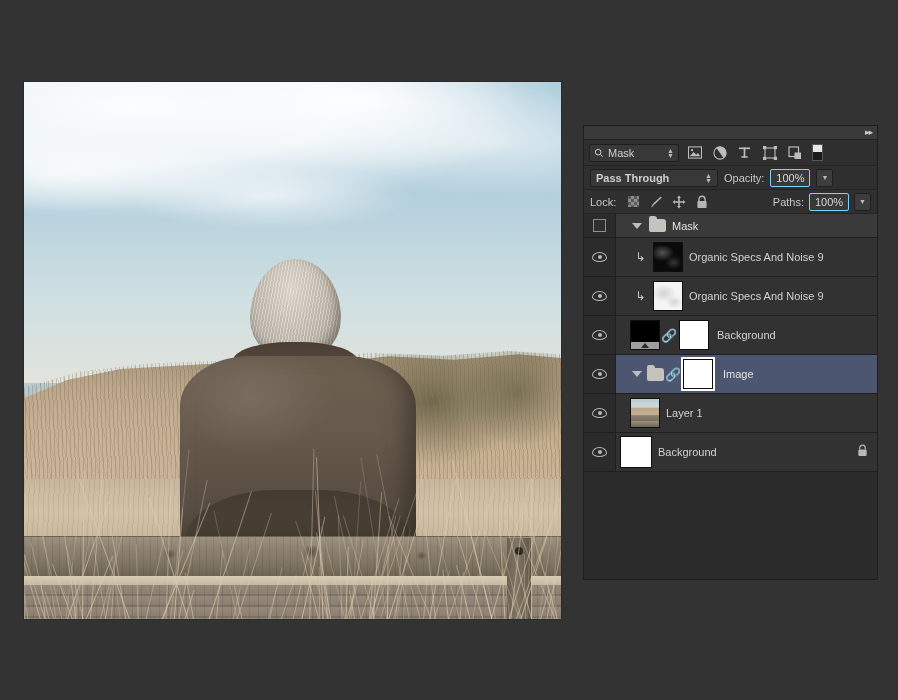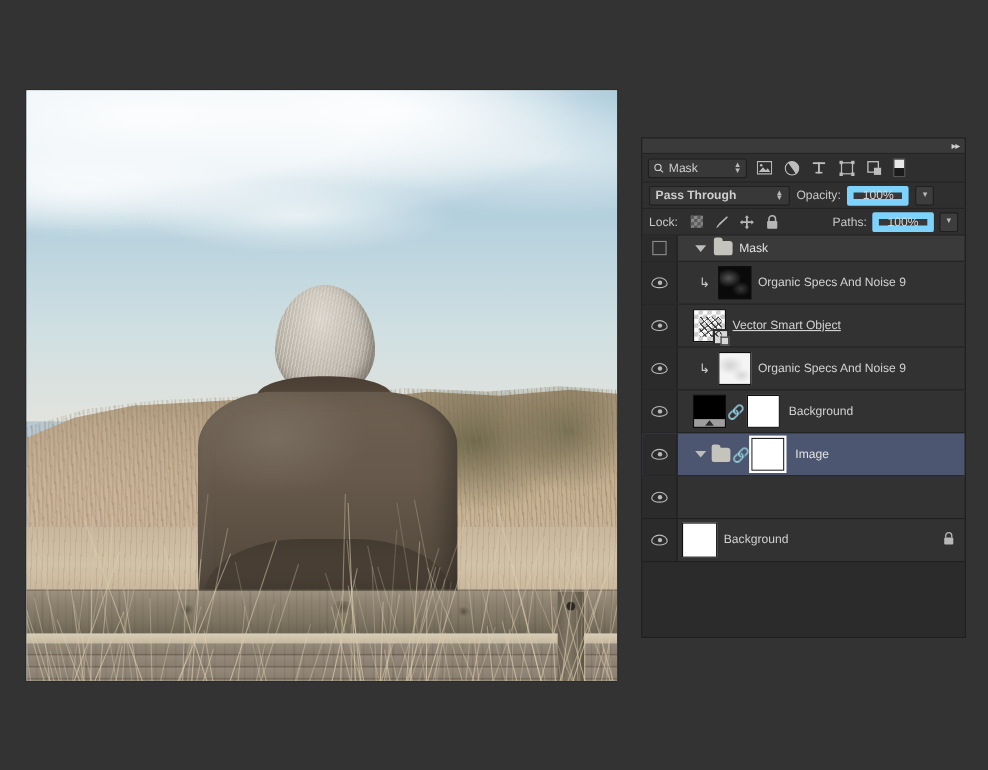--- a/index.html
+++ b/index.html
@@ -203,22 +203,22 @@
     border-bottom: 1px solid #242424;
   }
   .blend-select {
     width: 128px; height: 18px; background: #383838;
     border: 1px solid #1f1f1f; border-radius: 2px;
     display: flex; align-items: center; padding: 0 5px;
     color: #cfcfcf; font-size: 11px; font-weight: bold;
   }
   .lbl { color: #c8c8c8; font-size: 11px; }
   .numbox {
-    width: 56px; height: 18px; background: #383838;
-    border: 6px solid #7dd3fc; border-radius: 2px;
+    width: 40px; height: 18px; background: #383838;
+    border: 1px solid #7dd3fc; border-radius: 2px;
     display: flex; align-items: center; justify-content: center;
     color: #d8d8d8; font-size: 11px;
   }
   .mini-arrow {
     width: 17px; height: 18px; background: #3d3d3d;
     border: 1px solid #1f1f1f; border-radius: 2px;
     display: flex; align-items: center; justify-content: center;
     color: #bbb; font-size: 7px;
   }
   .lock-icons { display: flex; align-items: center; gap: 9px; margin-left: 4px; }
@@ -626,33 +626,20 @@
       <div class="eye-cell">
         <span class="eye"></span>
       </div>
       <div class="row-body" style="padding-left:18px;">
         <span class="clip-arrow">↳</span>
         <span class="thumb small th-noise-dark"></span>
         <span class="layer-name">Organic Specs And Noise 9</span>
       </div>
     </div>
 
-    <div class="layer-row">
-      <div class="eye-cell">
-        <span class="eye"></span>
-      </div>
-      <div class="row-body" style="padding-left:14px;">
-        <span class="thumb small checker th-vsmart">
-          <span class="badge">
-            <span class="badge-smart"></span>
-          </span>
-        </span>
-        <span class="layer-name underline">Vector Smart Object</span>
-      </div>
-    </div>
 
     <div class="layer-row">
       <div class="eye-cell">
         <span class="eye"></span>
       </div>
       <div class="row-body" style="padding-left:18px;">
         <span class="clip-arrow">↳</span>
         <span class="thumb small th-noise-light"></span>
         <span class="layer-name">Organic Specs And Noise 9</span>
       </div>
@@ -682,20 +669,24 @@
         <span class="folder"></span>
         <span class="link-ic">🔗</span>
         <span class="thumb small sel-thumb-outline" style="background:#fff;"></span>
         <span class="layer-name group" style="margin-left:6px;">Image</span>
       </div>
     </div>
 
     <div class="layer-row">
       <div class="eye-cell">
         <span class="eye"></span>
+      </div>
+      <div class="row-body" style="padding-left:14px;">
+        <span class="thumb small th-photo"></span>
+        <span class="layer-name">Layer 1</span>
       </div>
     </div>
 
     <div class="layer-row">
       <div class="eye-cell">
         <span class="eye"></span>
       </div>
       <div class="row-body" style="padding-left:4px;">
         <span class="thumb" style="background:#fff;"></span>
         <span class="layer-name">Background</span>

